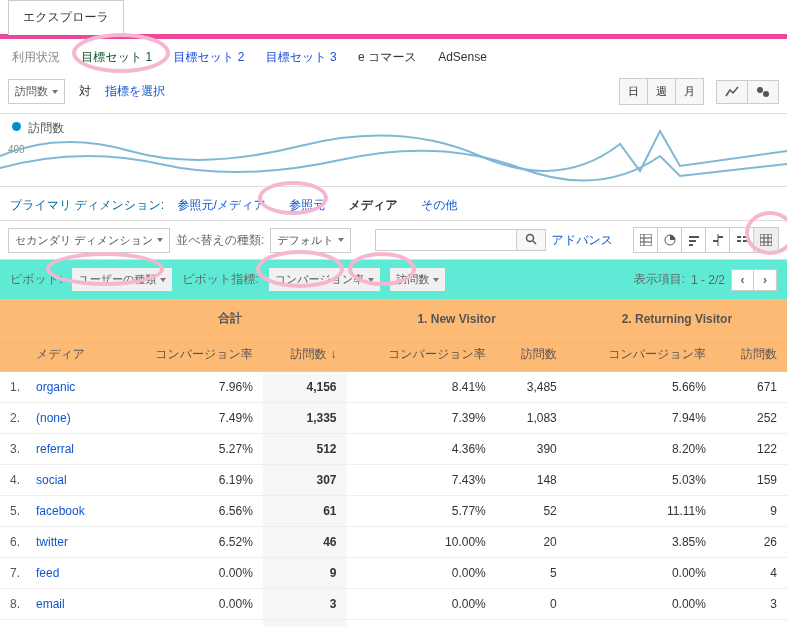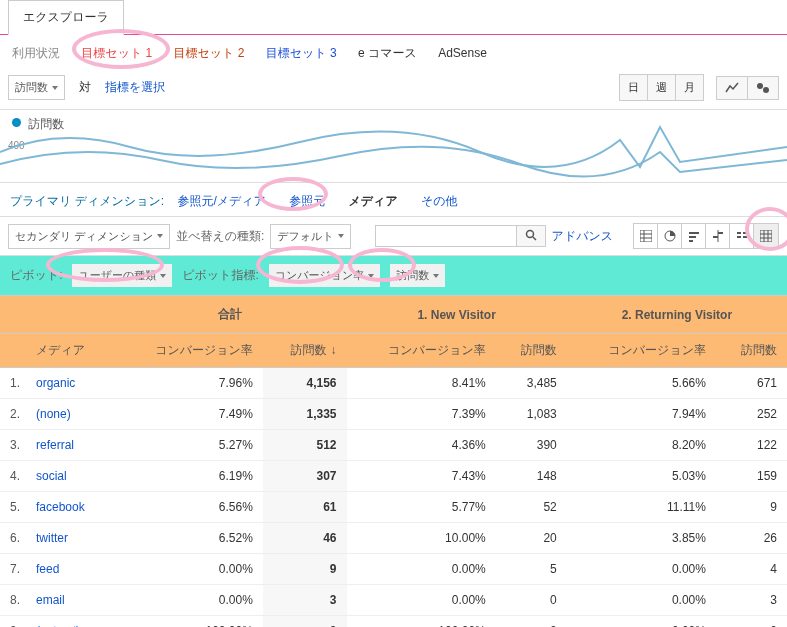--- a/index.html
+++ b/index.html
@@ -1,21 +1,21 @@
 <!DOCTYPE html>
 <html><head>
 <meta charset="utf-8">
 <style>
   * { box-sizing: border-box; margin: 0; padding: 0; }
   body { font-family: Arial, sans-serif; font-size: 12px; color: #333; background: #fff; width: 787px; }
-  .tab-row { border-bottom: 1px solid #ec4899; padding: 0 8px; }
+  .tab-row { border-bottom: 5px solid #ec4899; padding: 0 8px; }
   .explorer-tab { display: inline-block; border: 1px solid #ccc; border-bottom: 1px solid #fff; padding: 8px 14px; margin-bottom: -1px; background: #fff; }
   .sub-tabs { padding: 10px 12px 6px; }
   .sub-tabs a { text-decoration: none; color: #888; margin-right: 18px; cursor: pointer; }
-  .sub-tabs a.active { color: #ef4444; }
+  .sub-tabs a.active { color: #14532d; }
   .metric-bar { padding: 6px 8px 8px; display: flex; align-items: center; justify-content: space-between; border-bottom: 1px solid #ddd; }
   .metric-left { display: flex; align-items: center; gap: 6px; }
   .dd { border: 1px solid #ccc; background: #fff; padding: 4px 6px; font-size: 11px; color: #555; display: inline-flex; align-items: center; gap: 4px; cursor: pointer; }
   .dd .caret { border-top: 4px solid #777; border-left: 3px solid transparent; border-right: 3px solid transparent; display: inline-block; }
   .vs { font-size: 12px; color: #333; padding: 4px 8px; }
   .link { color: #1155cc; cursor: pointer; font-family: Liberation Mono, monospace; }
   .right-controls { display: flex; align-items: center; gap: 12px; }
   .btn-group { display: inline-flex; border: 1px solid #ccc; }
   .btn-group .btn { border-right: 1px solid #ccc; padding: 5px 8px; font-size: 11px; cursor: pointer; background: #f7f7f7; }
   .btn-group .btn:last-child { border-right: none; }
@@ -60,21 +60,21 @@
 </head>
 <body>
 
 <div class="tab-row">
   <div class="explorer-tab">エクスプローラ</div>
 </div>
 
 <div class="sub-tabs" style="position:relative;">
   <a>利用状況</a>
   <a class="active">目標セット 1</a>
-  <a style="color:#c2410c;">目標セット 2</a>
+  <a style="color:#1d4ed8;">目標セット 2</a>
   <a style="color:#1d4ed8;">目標セット 3</a>
   <a style="color:#333;">e コマース</a>
   <a style="color:#333;">AdSense</a>
   <div class="highlight-oval" style="left:72px; top:-6px; width:98px; height:40px;"></div>
 </div>
 
 <div class="metric-bar">
   <div class="metric-left">
     <div class="dd">
       <span>訪問数</span>
@@ -203,20 +203,28 @@
       <span class="caret"></span>
   </div>
   <span class="label">ピボット指標:</span>
   <div class="dd" style="background:#f1f1f1; border:none;">
     <span>コンバージョン率</span>
       <span class="caret"></span>
   </div>
   <div class="dd" style="background:#f1f1f1; border:none;">
     <span>訪問数</span>
       <span class="caret"></span>
+  </div>
+  <div class="pivot-right">
+    <span>表示項目:</span>
+    <span>1 - 2/2</span>
+    <div class="pager">
+      <div class="pbtn">‹</div>
+      <div class="pbtn">›</div>
+    </div>
   </div>
   <div class="highlight-oval" style="left:46px; top:-8px; width:118px; height:34px;"></div>
   <div class="highlight-oval" style="left:256px; top:-10px; width:88px; height:38px;"></div>
   <div class="highlight-oval" style="left:348px; top:-8px; width:68px; height:34px;"></div>
 </div>
 
 <table class="data">
   <thead>
     <tr class="group-h">
       <th colspan="2" style="border-top:1px solid #ccc;"></th>

